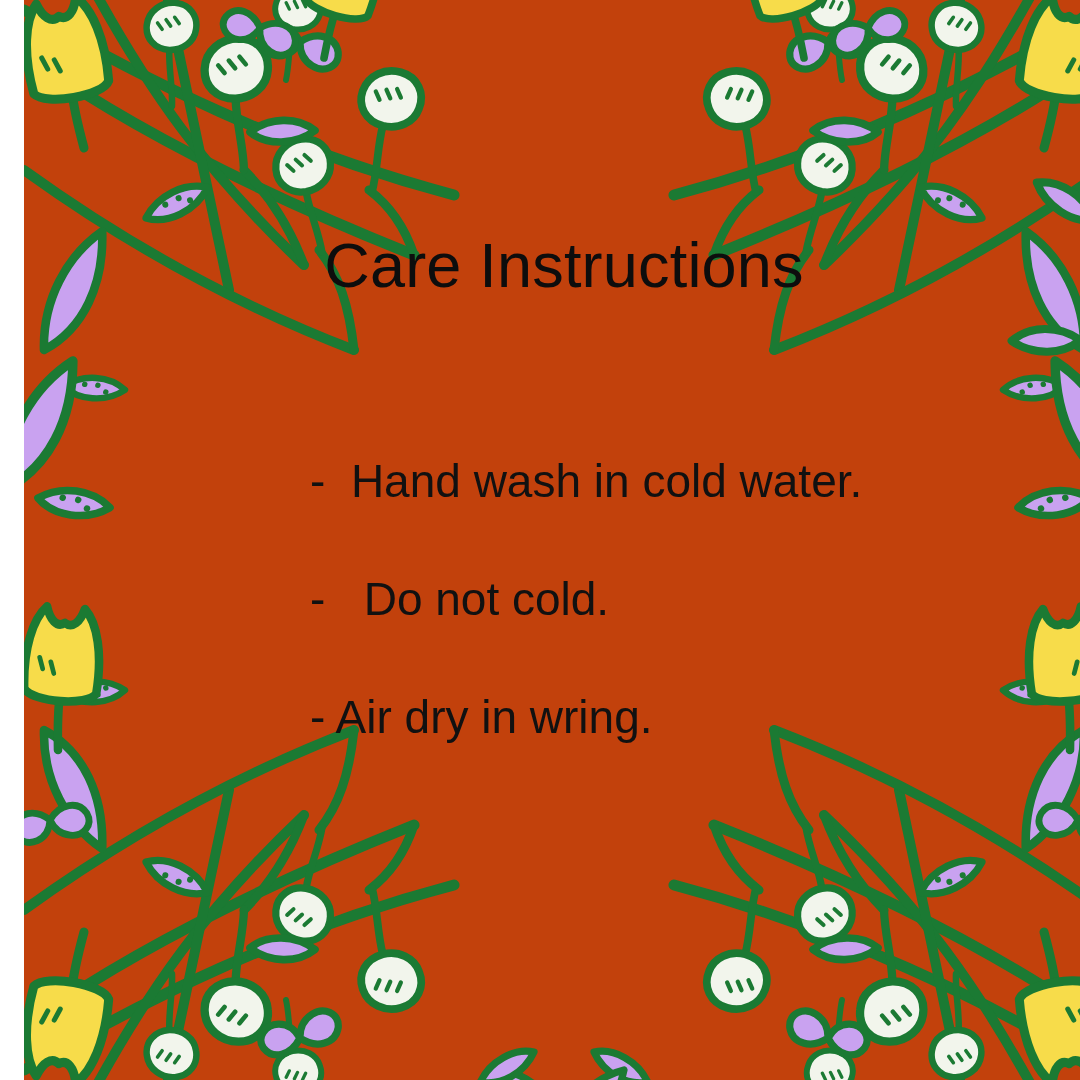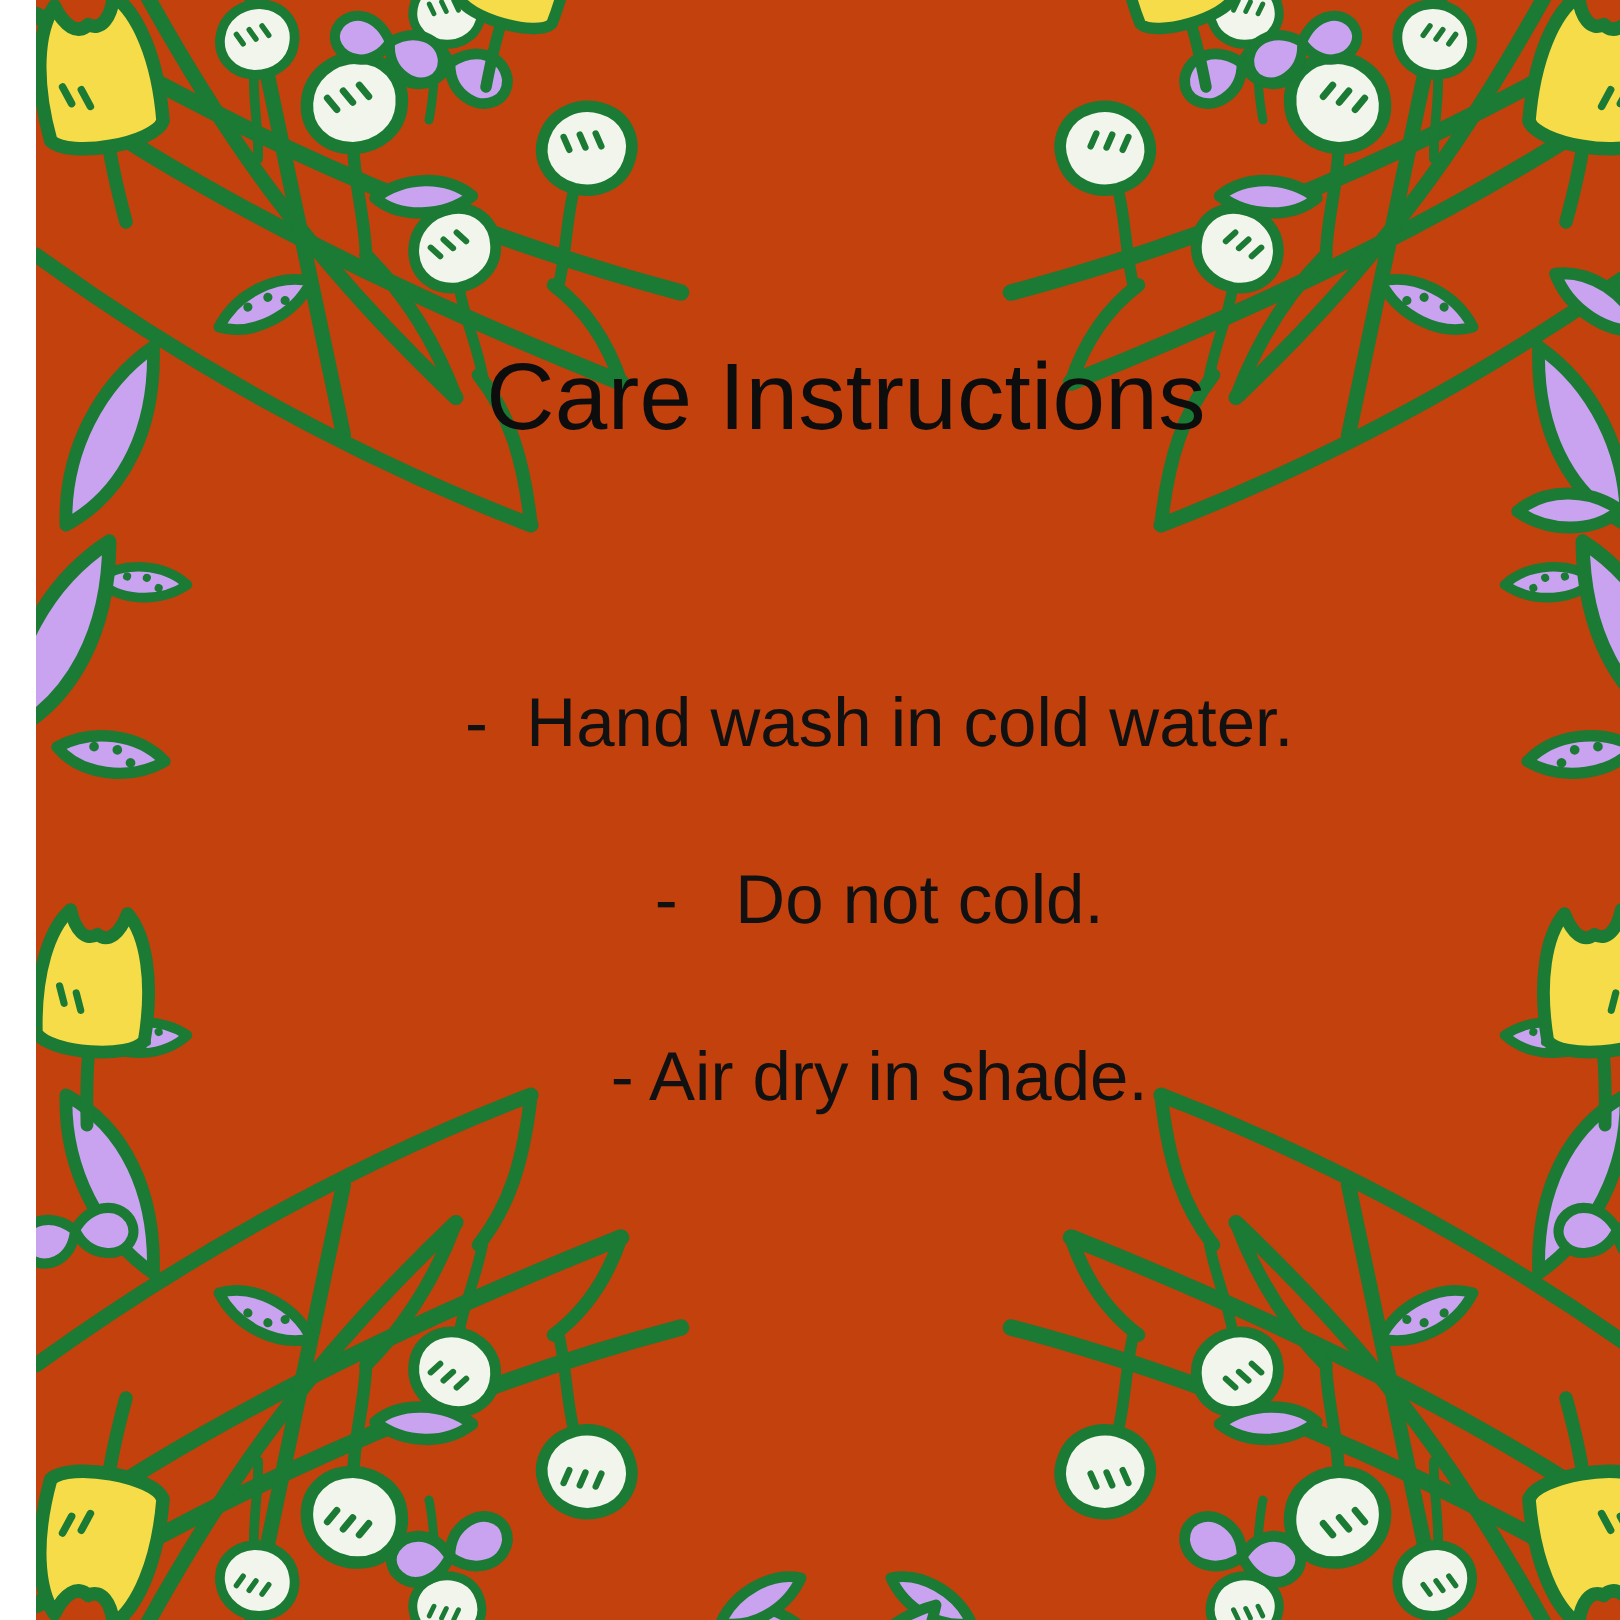--- a/index.html
+++ b/index.html
@@ -30,21 +30,21 @@
     text-align:center;
     font-size:63px;
     font-weight:400;
     color:#0d0d0d;
     letter-spacing:0.2px;
     line-height:1.05;
     white-space:pre;
   }
   #lines{
     position:absolute;
-    top:458px;left:286px;text-align:center;
+    top:458px;left:286px;
   }
   .care-line{
     font-size:46px;
     font-weight:400;
     color:#111111;
     line-height:1;
     height:46px;
     margin-bottom:72px;
     white-space:pre;
   }
@@ -180,17 +180,17 @@
       <use href="#leafP" transform="translate(420,28) rotate(-14) scale(0.9)"></use>
     </g>
   </svg>
 
   <div id="content">
     <div id="title">Care Instructions</div>
 
     <div id="lines">
       <div class="care-line">-  Hand wash in cold water.</div>
       <div class="care-line">-   Do not cold.</div>
-      <div class="care-line">- Air dry in shade.</div>
+      <div class="care-line">- Air dry in wring.</div>
     </div>
   </div>
 
 </div>
 
 </body></html>

